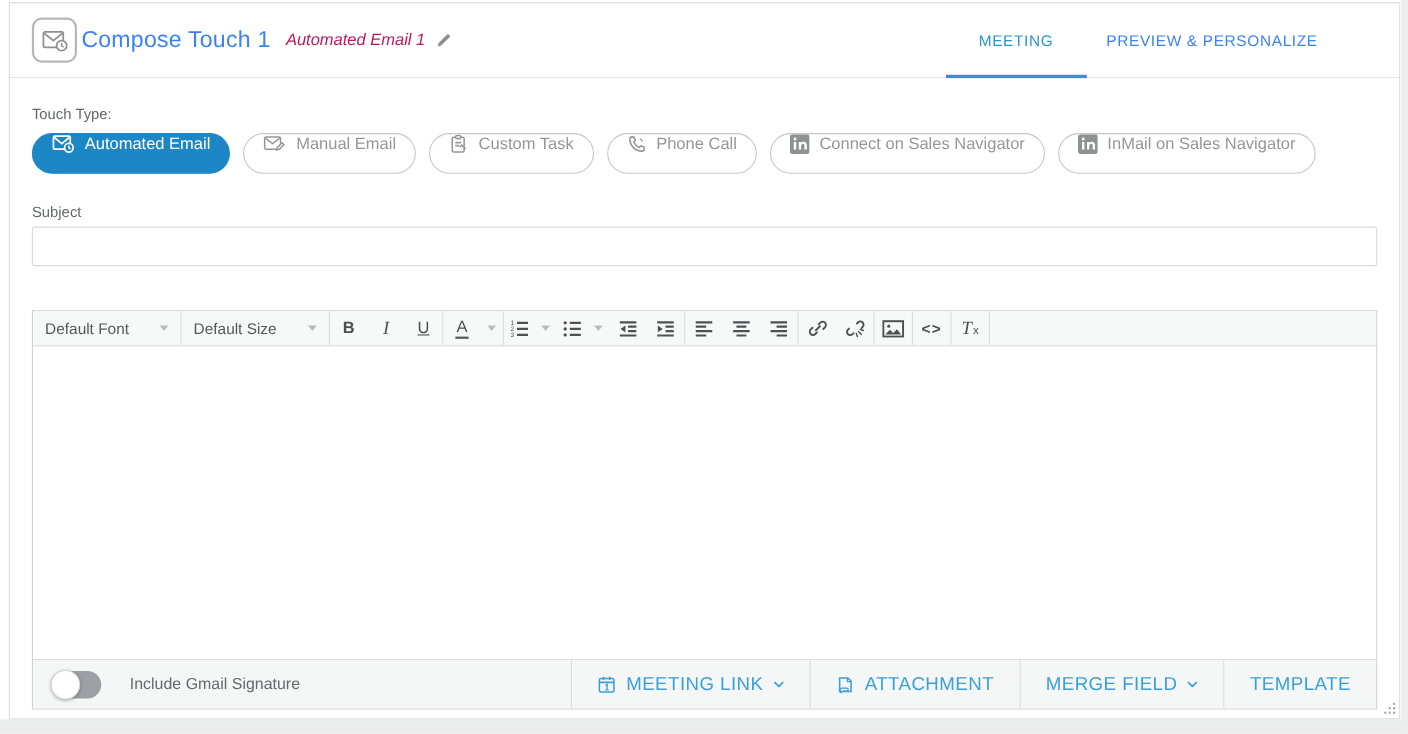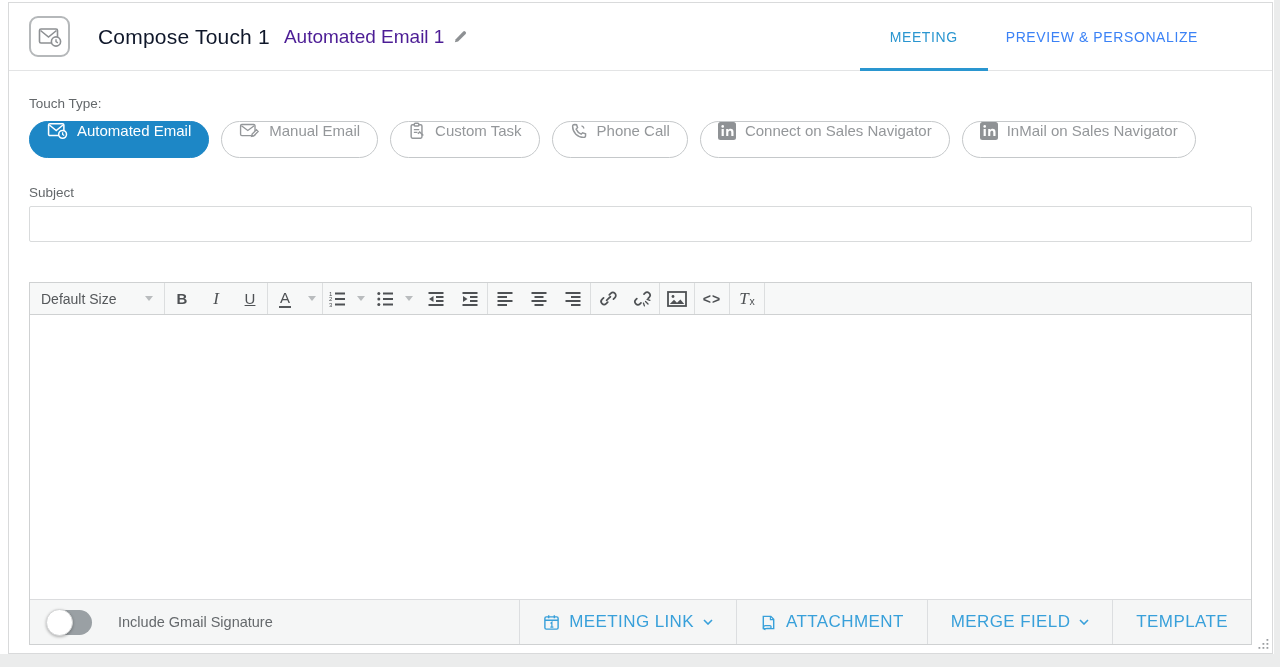--- a/index.html
+++ b/index.html
@@ -9,22 +9,22 @@
   .page-bg-right  { position:absolute; top:0; right:0; width:6px; bottom:0; background:#ebecec; }
 
   .card { position:absolute; left:8px; top:2px; width:1265px; height:652px;
     background:#fff; border:1px solid #d9dadb; overflow:hidden; }
 
   
   .hdr { height:68px; display:flex; align-items:center; padding-left:20px;
     border-bottom:1px solid #e3e4e5; }
   .hdr-iconbox { width:41px; height:41px; border:2px solid #b5b8ba; border-radius:9px;
     display:flex; align-items:center; justify-content:center; color:#8d9093; }
-  .hdr-title { margin-left:28px; font-size:21px; color:#0f172a; letter-spacing:.2px; }
-  .hdr-sub { margin-left:14px; font-size:19px; color:#4c1d95; }
+  .hdr-title { margin-left:4px; font-size:21px; color:#3b82f6; letter-spacing:.2px; }
+  .hdr-sub { margin-left:14px; font-size:15px; font-style:italic; color:#be185d; }
   .hdr-pencil { margin-left:9px; color:#8d9093; display:flex; }
   .tabs { margin-left:auto; margin-right:56px; display:flex; height:100%; align-self:stretch; }
   .tab { display:flex; align-items:center; padding:0 30px; font-size:14px; letter-spacing:.6px;
     color:#3b82f6; position:relative; cursor:pointer; }
   .tab.t2 { padding:0 18px; }
   .tab.active { color:#2a96d0; }
   .tab.active::after { content:""; position:absolute; left:0; right:0; bottom:-1px; height:3px;
     background:#2a96d0; }
 
   
@@ -189,20 +189,26 @@
 
     <div class="small-label" style="margin-top:27px">Subject</div>
     <input class="subject-input" type="text" value="" style="">
 
     
     <div class="editor">
 
       <div class="toolbar">
         <div class="tb-group">
           <div class="tb-dd">
+            <span>Default Font</span>
+            <span class="caret"></span>
+          </div>
+        </div>
+        <div class="tb-group">
+          <div class="tb-dd">
             <span>Default Size</span>
             <span class="caret"></span>
           </div>
         </div>
         <div class="tb-group">
           <div class="tb-btn">
               <span class="g-bold">B</span>
             </div>
           <div class="tb-btn">
               <span class="g-italic">I</span>

